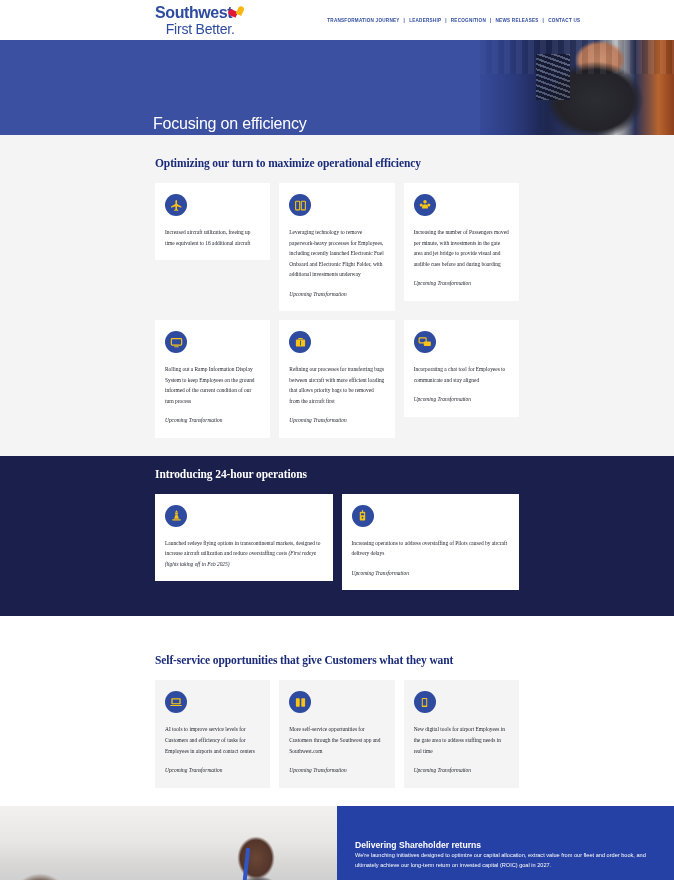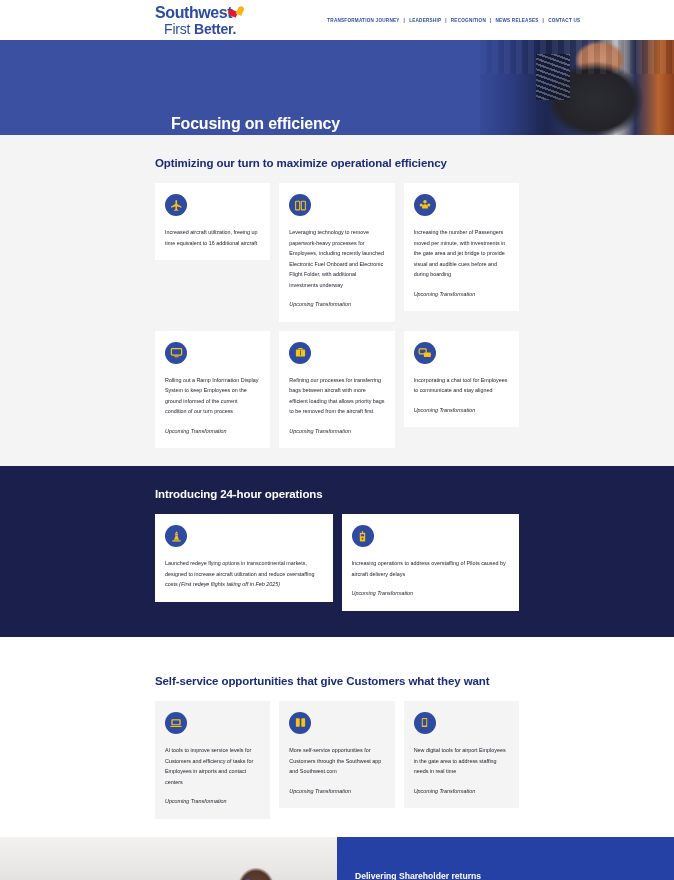--- a/index.html
+++ b/index.html
@@ -44,21 +44,21 @@
   }
   .heart:before { left: 0; background: #e31837; transform: rotate(-45deg); transform-origin: 0 100%; }
   .heart:after  { left: 0; background: #f9b612; transform: rotate(45deg); transform-origin: 100% 100%; }
   .logo-row2 {
     font-size: 14px;
     color: #2e4ba0;
     text-align: center;
     margin-top: 1px;
     letter-spacing: -0.2px;
   }
-  .logo-row2 b { font-weight: bold; }
+  .logo-row2 b { font-weight: normal; }
 
   .topnav {
     margin-left: 82px;
     display: flex;
     align-items: center;
     gap: 4px;
     font-size: 4.6px;
     font-weight: bold;
     letter-spacing: 0.25px;
     color: #2e4ba0;
@@ -96,32 +96,32 @@
       rgba(20,24,45,0.85) 0px, rgba(20,24,45,0.85) 3px,
       rgba(120,128,150,0.55) 3px, rgba(120,128,150,0.55) 5px);
   }
   .hero-fade {
     position: absolute;
     left: 430px; top: 0; width: 110px; bottom: 0;
     background: linear-gradient(90deg, #3b50a0 0%, rgba(59,80,160,0.9) 35%, rgba(59,80,160,0) 100%);
   }
   .hero-title {
     position: absolute;
-    left: 171px; top: 75px;
+    left: 153px; top: 75px;
     font-size: 16px;
-    font-weight: bold;
+    font-weight: normal;
     color: #ffffff;
     letter-spacing: -0.2px;
   }
 
   
   .section-light { background: #f4f4f4; padding: 22px 0 18px; }
-  .section-navy  { background: #1a1f4b; padding: 22px 0 26px; }
+  .section-navy  { background: #1a1f4b; padding: 12px 0 26px; }
   .section-white { background: #ffffff; padding: 38px 0 18px; }
-  .wrap { width: 364px; margin: 0 auto; }
+  .wrap { width: 364px; margin: 0 auto; font-family: Liberation Serif, serif; }
 
   .section-title {
     font-size: 11.5px;
     font-weight: bold;
     color: #1a2b7a;
     margin-bottom: 14px;
     letter-spacing: -0.1px;
   }
   .section-navy .section-title { color: #ffffff; font-size: 11.5px; }
 

